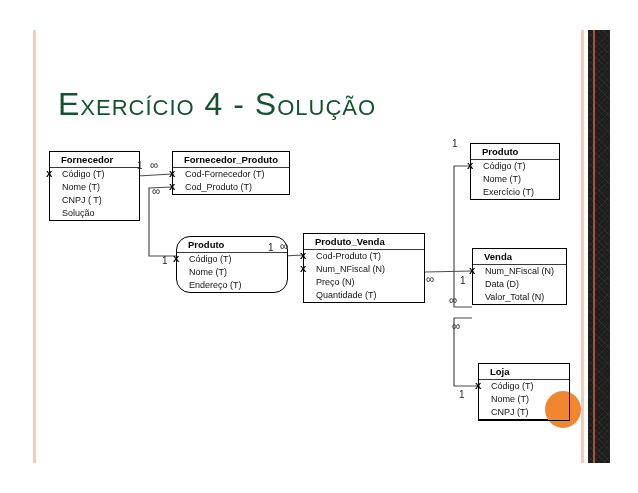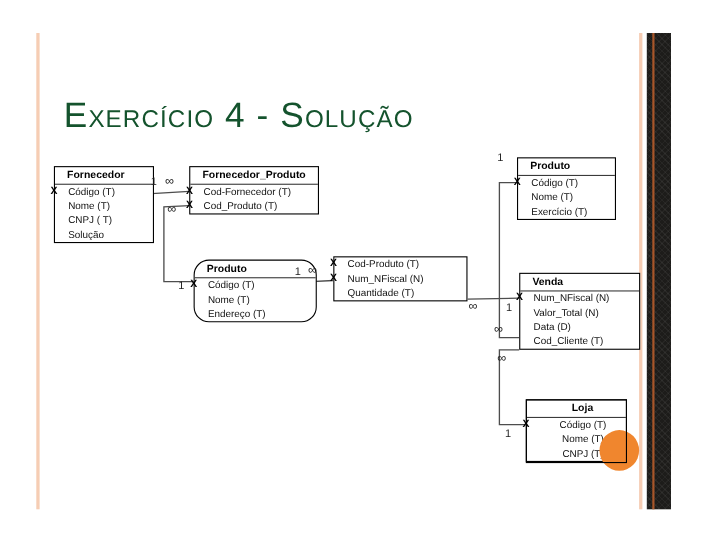--- a/index.html
+++ b/index.html
@@ -84,55 +84,56 @@
     <div class="row" data-interactable="false">
       <span class="key" data-interactable="false">X</span>
       <span data-interactable="false">Código (T)</span></div>
     <div class="row" data-interactable="false">
       <span data-interactable="false">Nome (T)</span></div>
     <div class="row" data-interactable="false">
       <span data-interactable="false">Endereço (T)</span></div>
   </div>
 
   <div class="etable" style="left:303px; top:233px; width:122px;" data-interactable="false">
+    <div class="hdr" data-interactable="false">Produto_Venda</div>
     <div class="row" data-interactable="false">
       <span class="key" data-interactable="false">X</span>
       <span data-interactable="false">Cod-Produto (T)</span></div>
     <div class="row" data-interactable="false">
       <span class="key" data-interactable="false">X</span>
       <span data-interactable="false">Num_NFiscal (N)</span></div>
+    <div class="row" data-interactable="false">
+      <span data-interactable="false">Preço (N)</span></div>
     <div class="row" data-interactable="false">
       <span data-interactable="false">Quantidade (T)</span></div>
   </div>
 
   <div class="etable" style="left:470px; top:143px; width:90px;" data-interactable="false">
     <div class="hdr" data-interactable="false">Produto</div>
     <div class="row" data-interactable="false">
       <span class="key" data-interactable="false">X</span>
       <span data-interactable="false">Código (T)</span></div>
     <div class="row" data-interactable="false">
       <span data-interactable="false">Nome (T)</span></div>
     <div class="row" data-interactable="false">
       <span data-interactable="false">Exercício (T)</span></div>
   </div>
 
-  <div class="etable" style="left:472px; top:248px; width:110px;" data-interactable="false">
+  <div class="etable" style="left:472px; top:248px; width:95px;" data-interactable="false">
     <div class="hdr" data-interactable="false">Venda</div>
     <div class="row" data-interactable="false">
       <span class="key" data-interactable="false">X</span>
       <span data-interactable="false">Num_NFiscal (N)</span></div>
     <div class="row" data-interactable="false">
-      <span data-interactable="false">Valor_Total (N)</span></div>
-    <div class="row" data-interactable="false">
       <span data-interactable="false">Data (D)</span></div>
     <div class="row" data-interactable="false">
-      <span data-interactable="false">Cod_Cliente (T)</span></div>
+      <span data-interactable="false">Valor_Total (N)</span></div>
   </div>
 
-  <div class="etable" style="left:478px; top:363px; width:92px;text-align:center;" data-interactable="false">
+  <div class="etable" style="left:478px; top:363px; width:92px;" data-interactable="false">
     <div class="hdr" data-interactable="false">Loja</div>
     <div class="row" data-interactable="false">
       <span class="key" data-interactable="false">X</span>
       <span data-interactable="false">Código (T)</span></div>
     <div class="row" data-interactable="false">
       <span data-interactable="false">Nome (T)</span></div>
     <div class="row" data-interactable="false">
       <span data-interactable="false">CNPJ (T)</span></div>
   </div>
 

